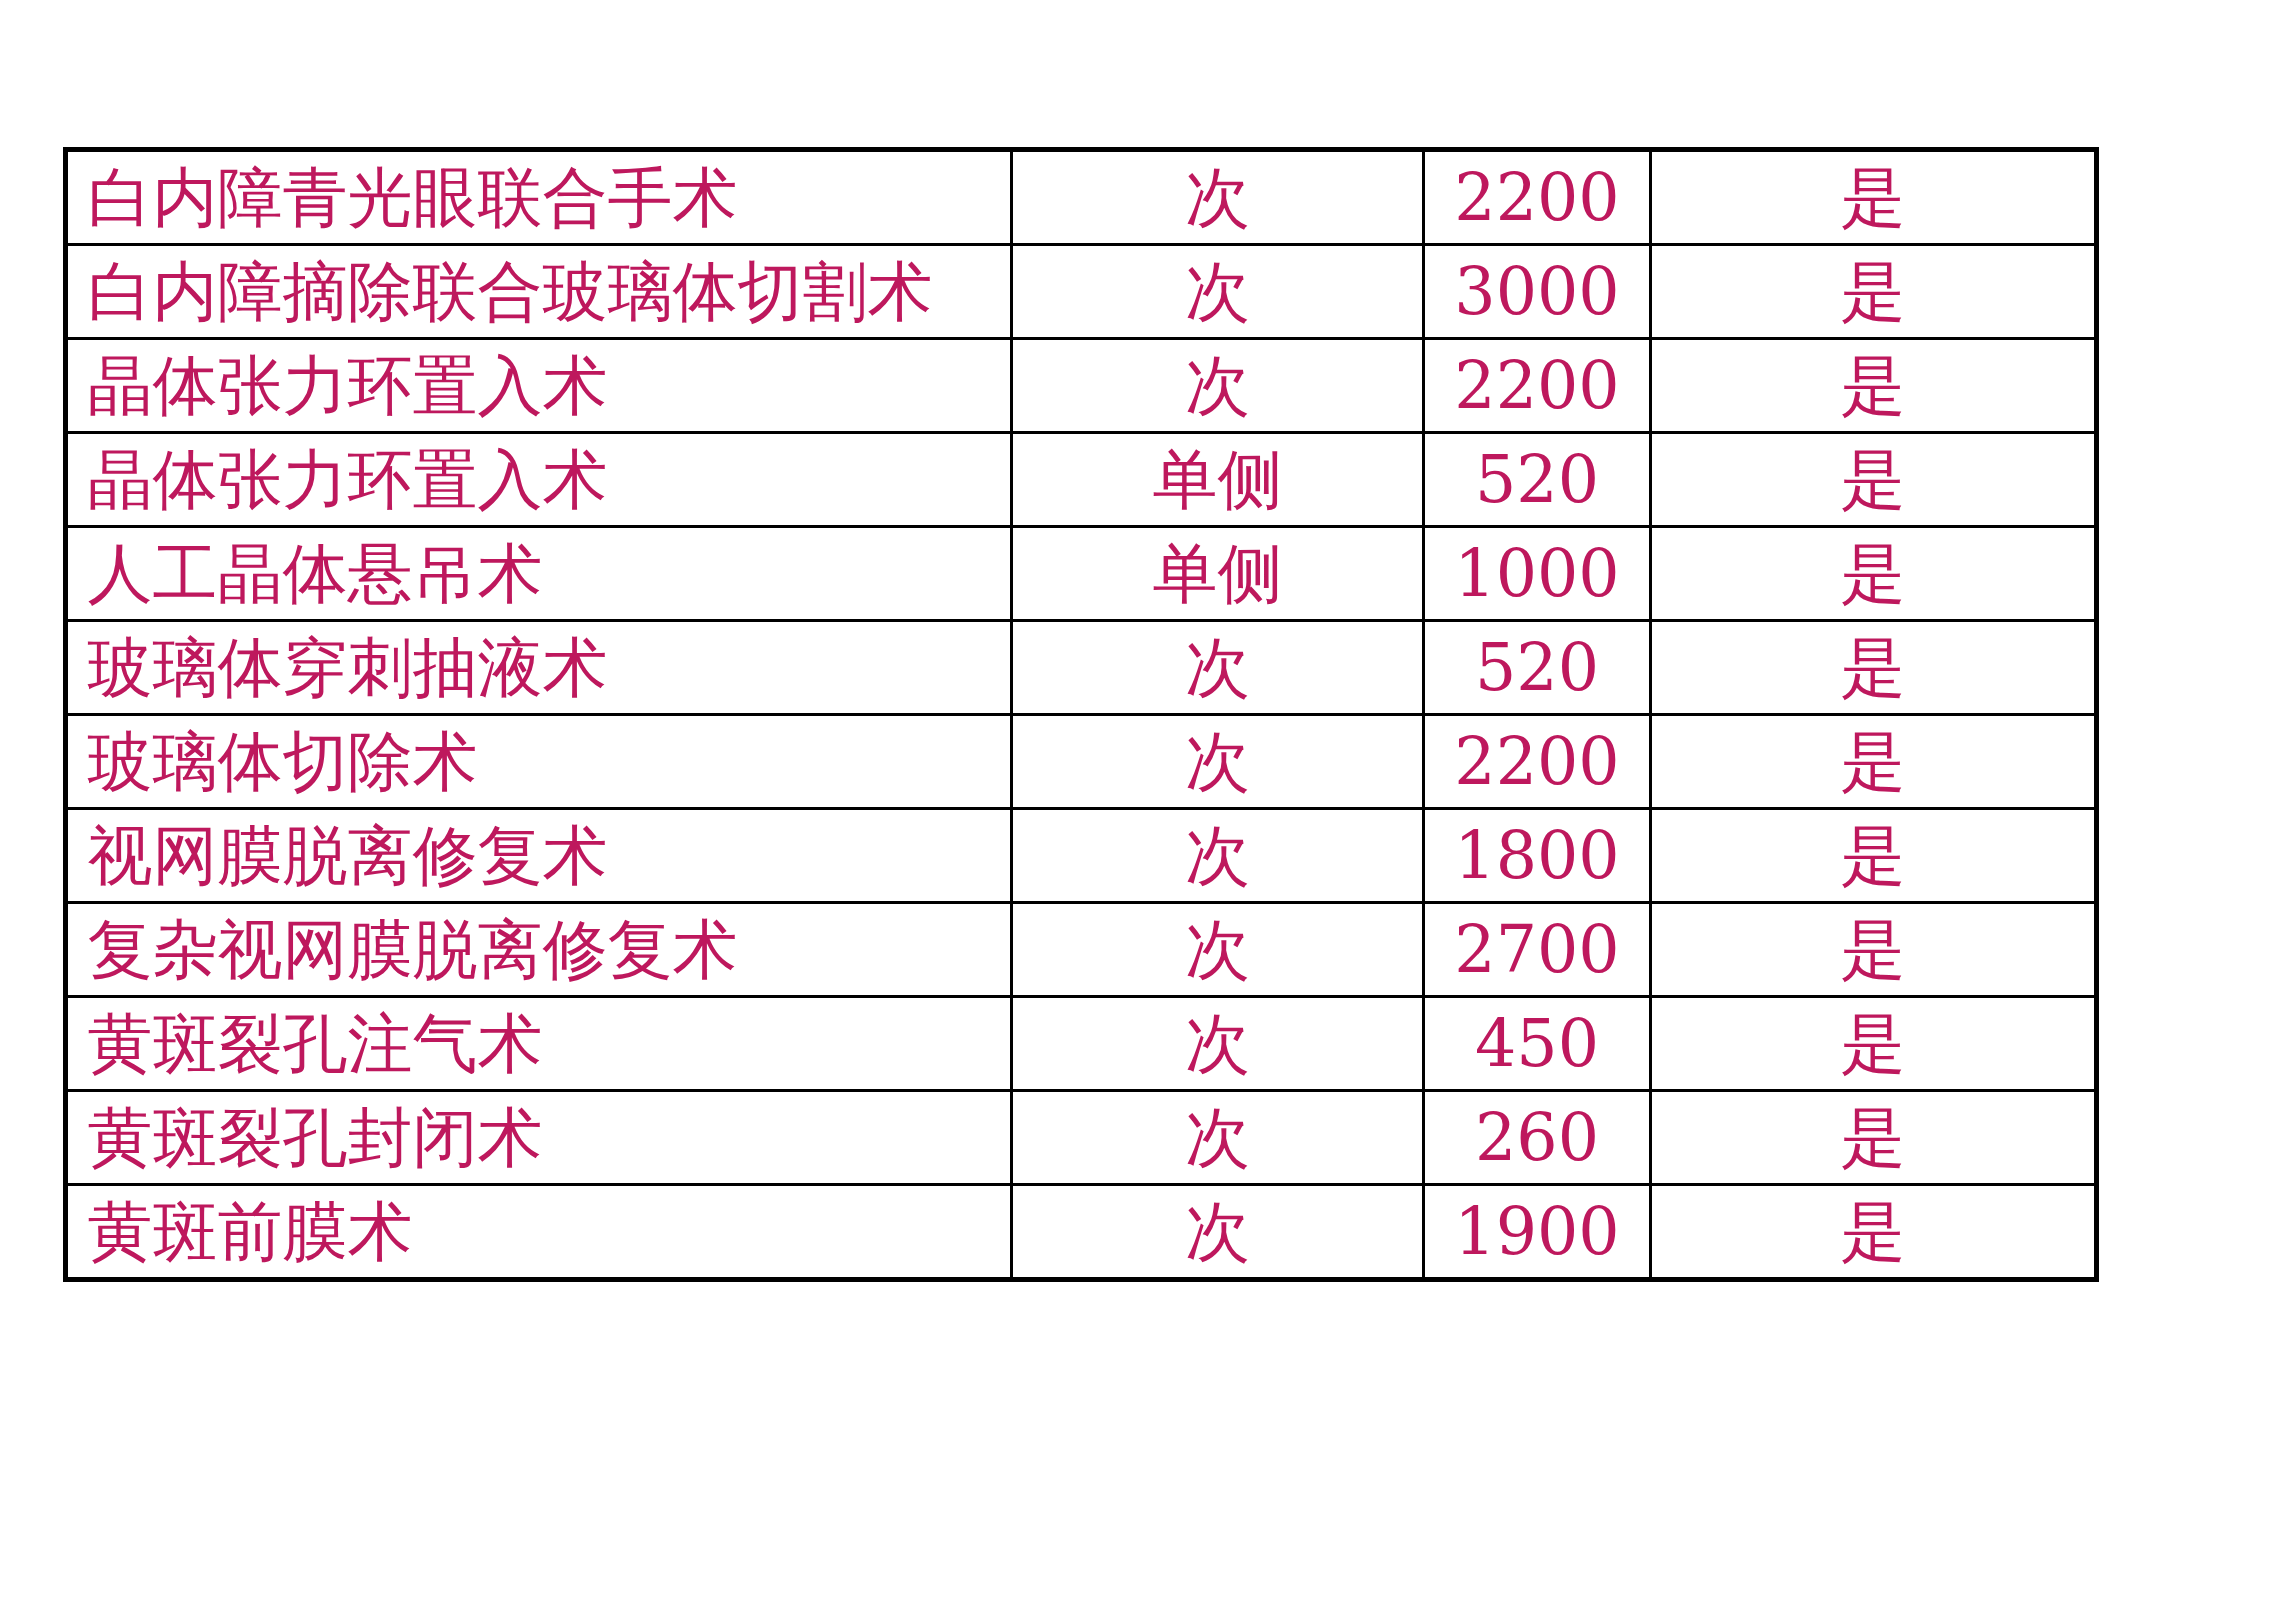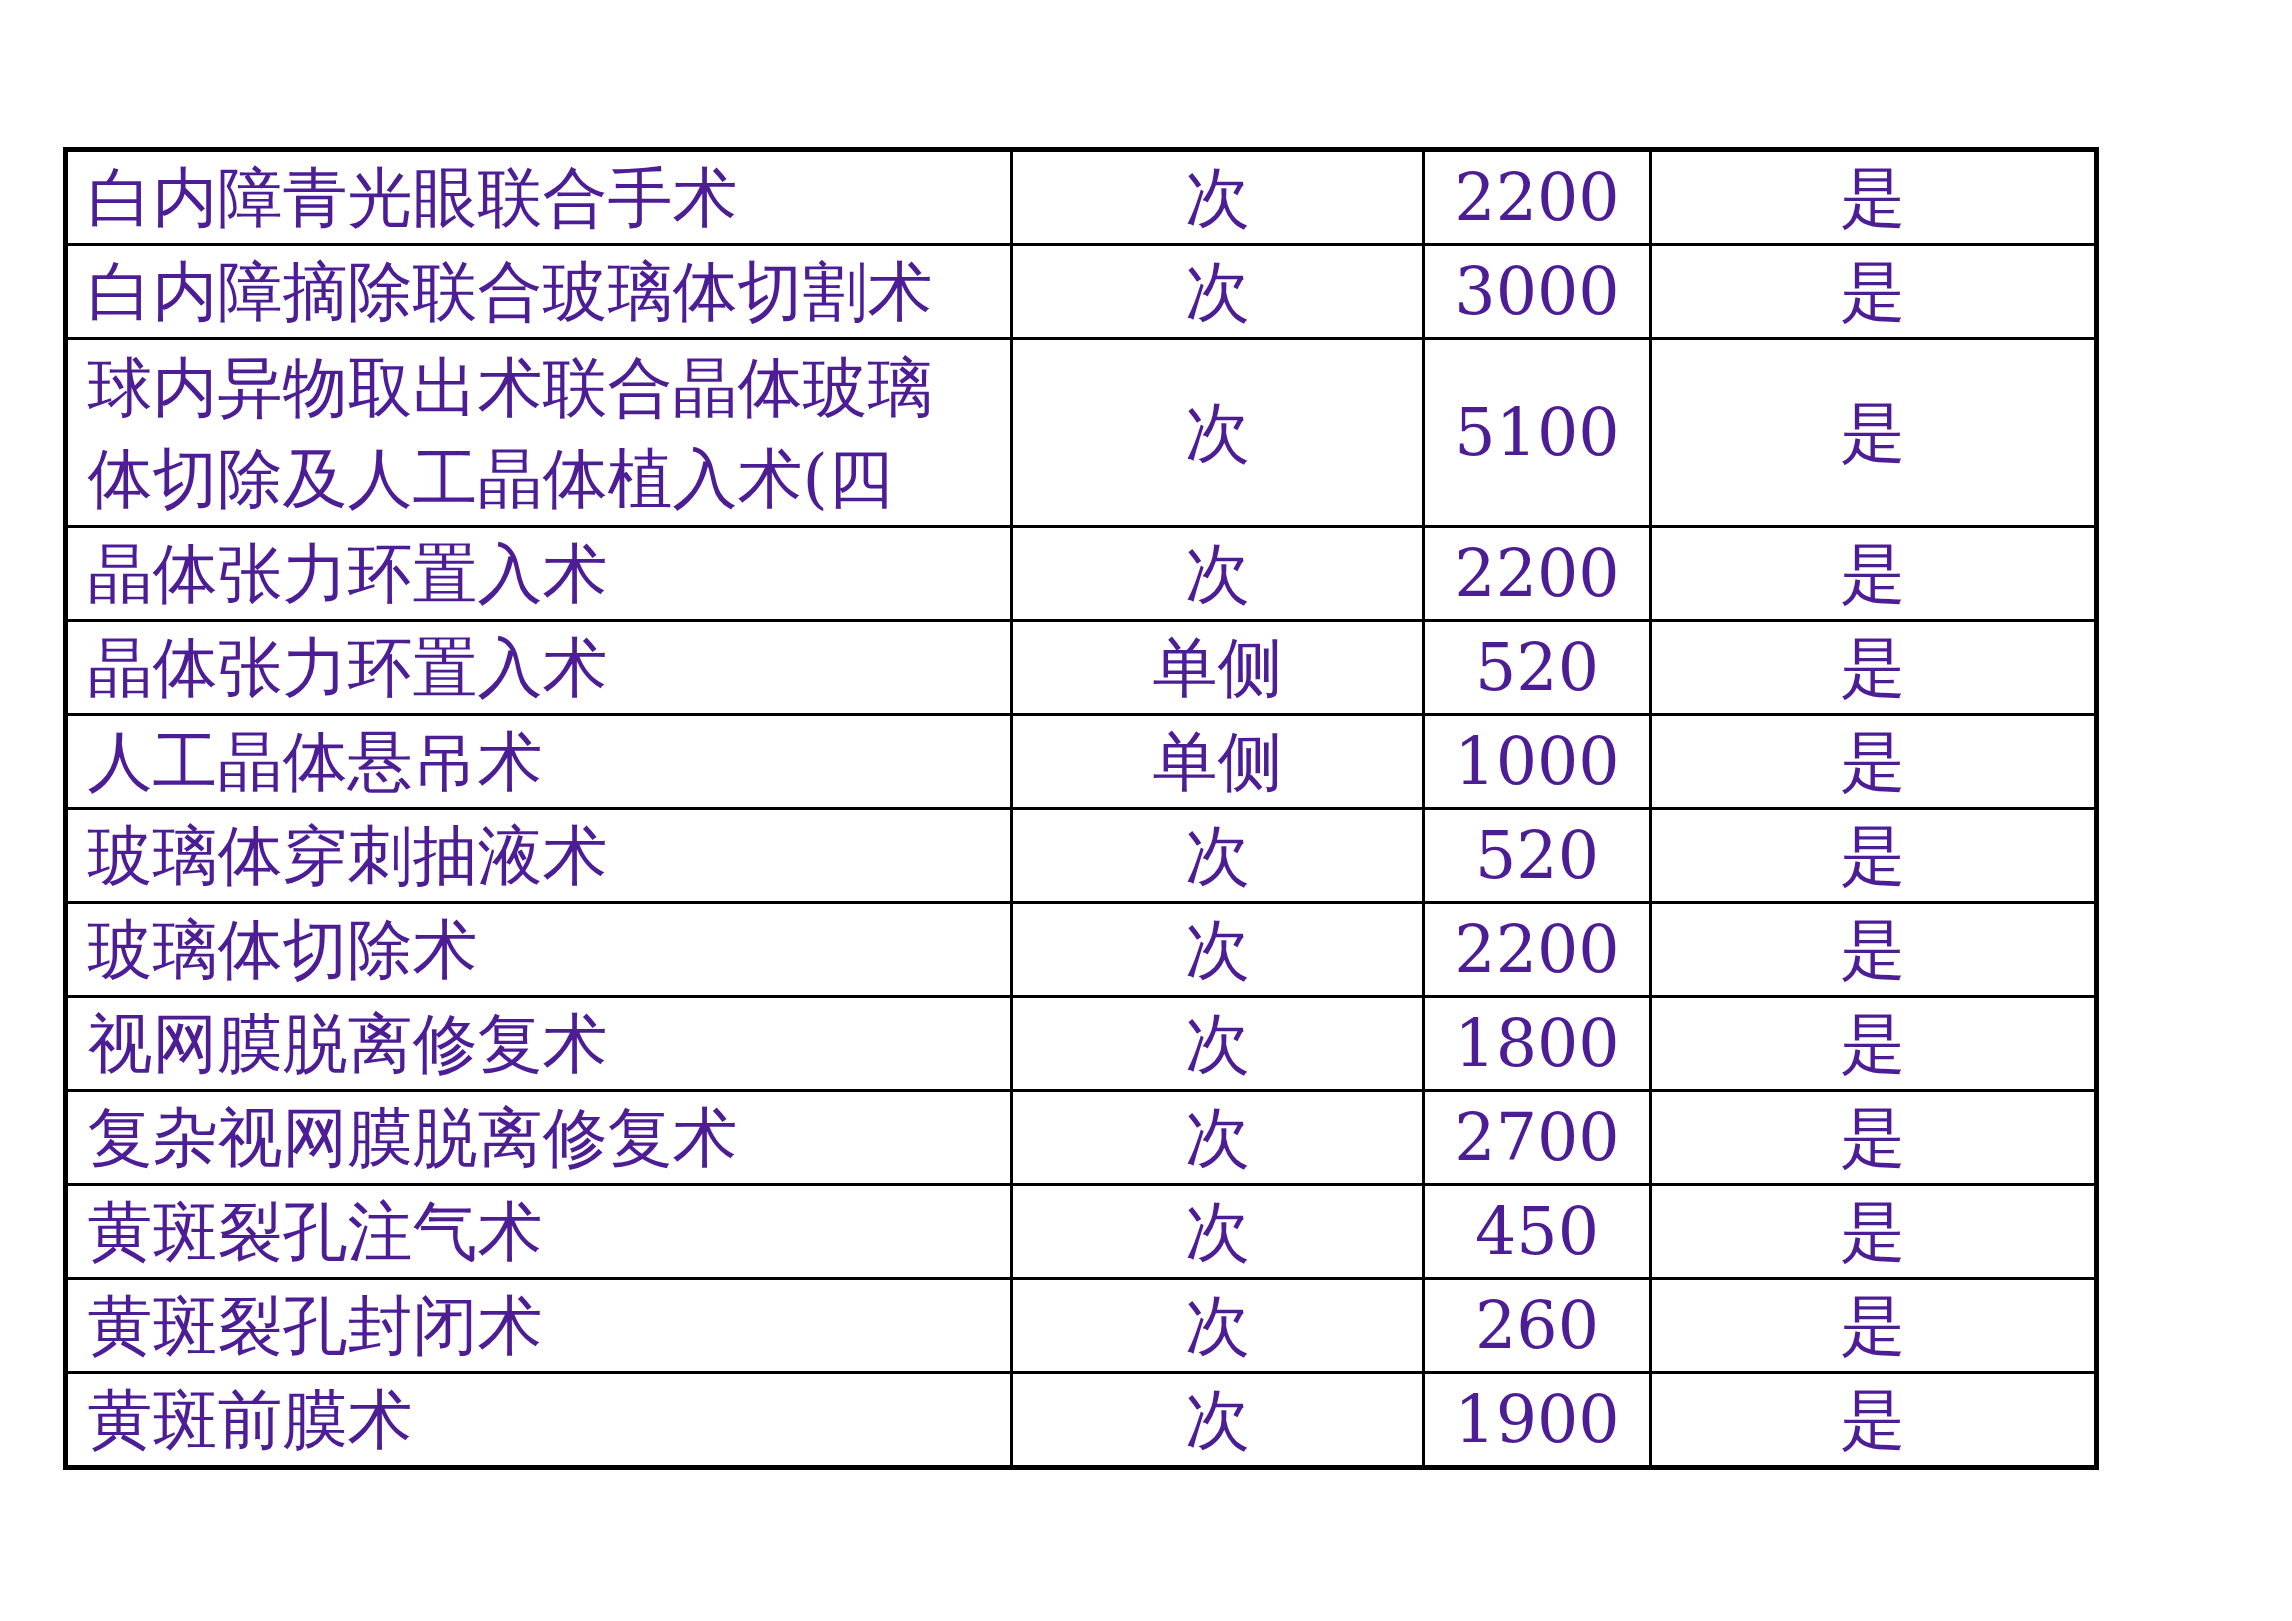--- a/index.html
+++ b/index.html
@@ -20,21 +20,21 @@
     left: 63px;
     top: 147px;
     border-collapse: collapse;
     table-layout: fixed;
     border: 5.9px solid #000000;
   }
   table.fee-table td {
     border: 3.9px solid #000000;
     font-size: 65px;
     line-height: 1.4;
-    color: #4c1d95;
+    color: #be185d;
     vertical-align: middle;
     overflow: hidden;
     word-break: break-all;
   }
   tr.row { height: 94px; }
   tr.row-tall { height: 188px; }
   td.c-name {
     text-align: left;
     padding: 0 44px 0 19.6px;
   }
@@ -58,26 +58,20 @@
       <tr class="row">
         <td class="c-name">白内障青光眼联合手术</td>
         <td class="c-unit">次</td>
         <td class="c-price">2200</td>
         <td class="c-yes">是</td>
       </tr>
       <tr class="row">
         <td class="c-name">白内障摘除联合玻璃体切割术</td>
         <td class="c-unit">次</td>
         <td class="c-price">3000</td>
-        <td class="c-yes">是</td>
-      </tr>
-      <tr class="row-tall">
-        <td class="c-name">球内异物取出术联合晶体玻璃体切除及人工晶体植入术(四</td>
-        <td class="c-unit">次</td>
-        <td class="c-price">5100</td>
         <td class="c-yes">是</td>
       </tr>
       <tr class="row">
         <td class="c-name">晶体张力环置入术</td>
         <td class="c-unit">次</td>
         <td class="c-price">2200</td>
         <td class="c-yes">是</td>
       </tr>
       <tr class="row">
         <td class="c-name">晶体张力环置入术</td>

